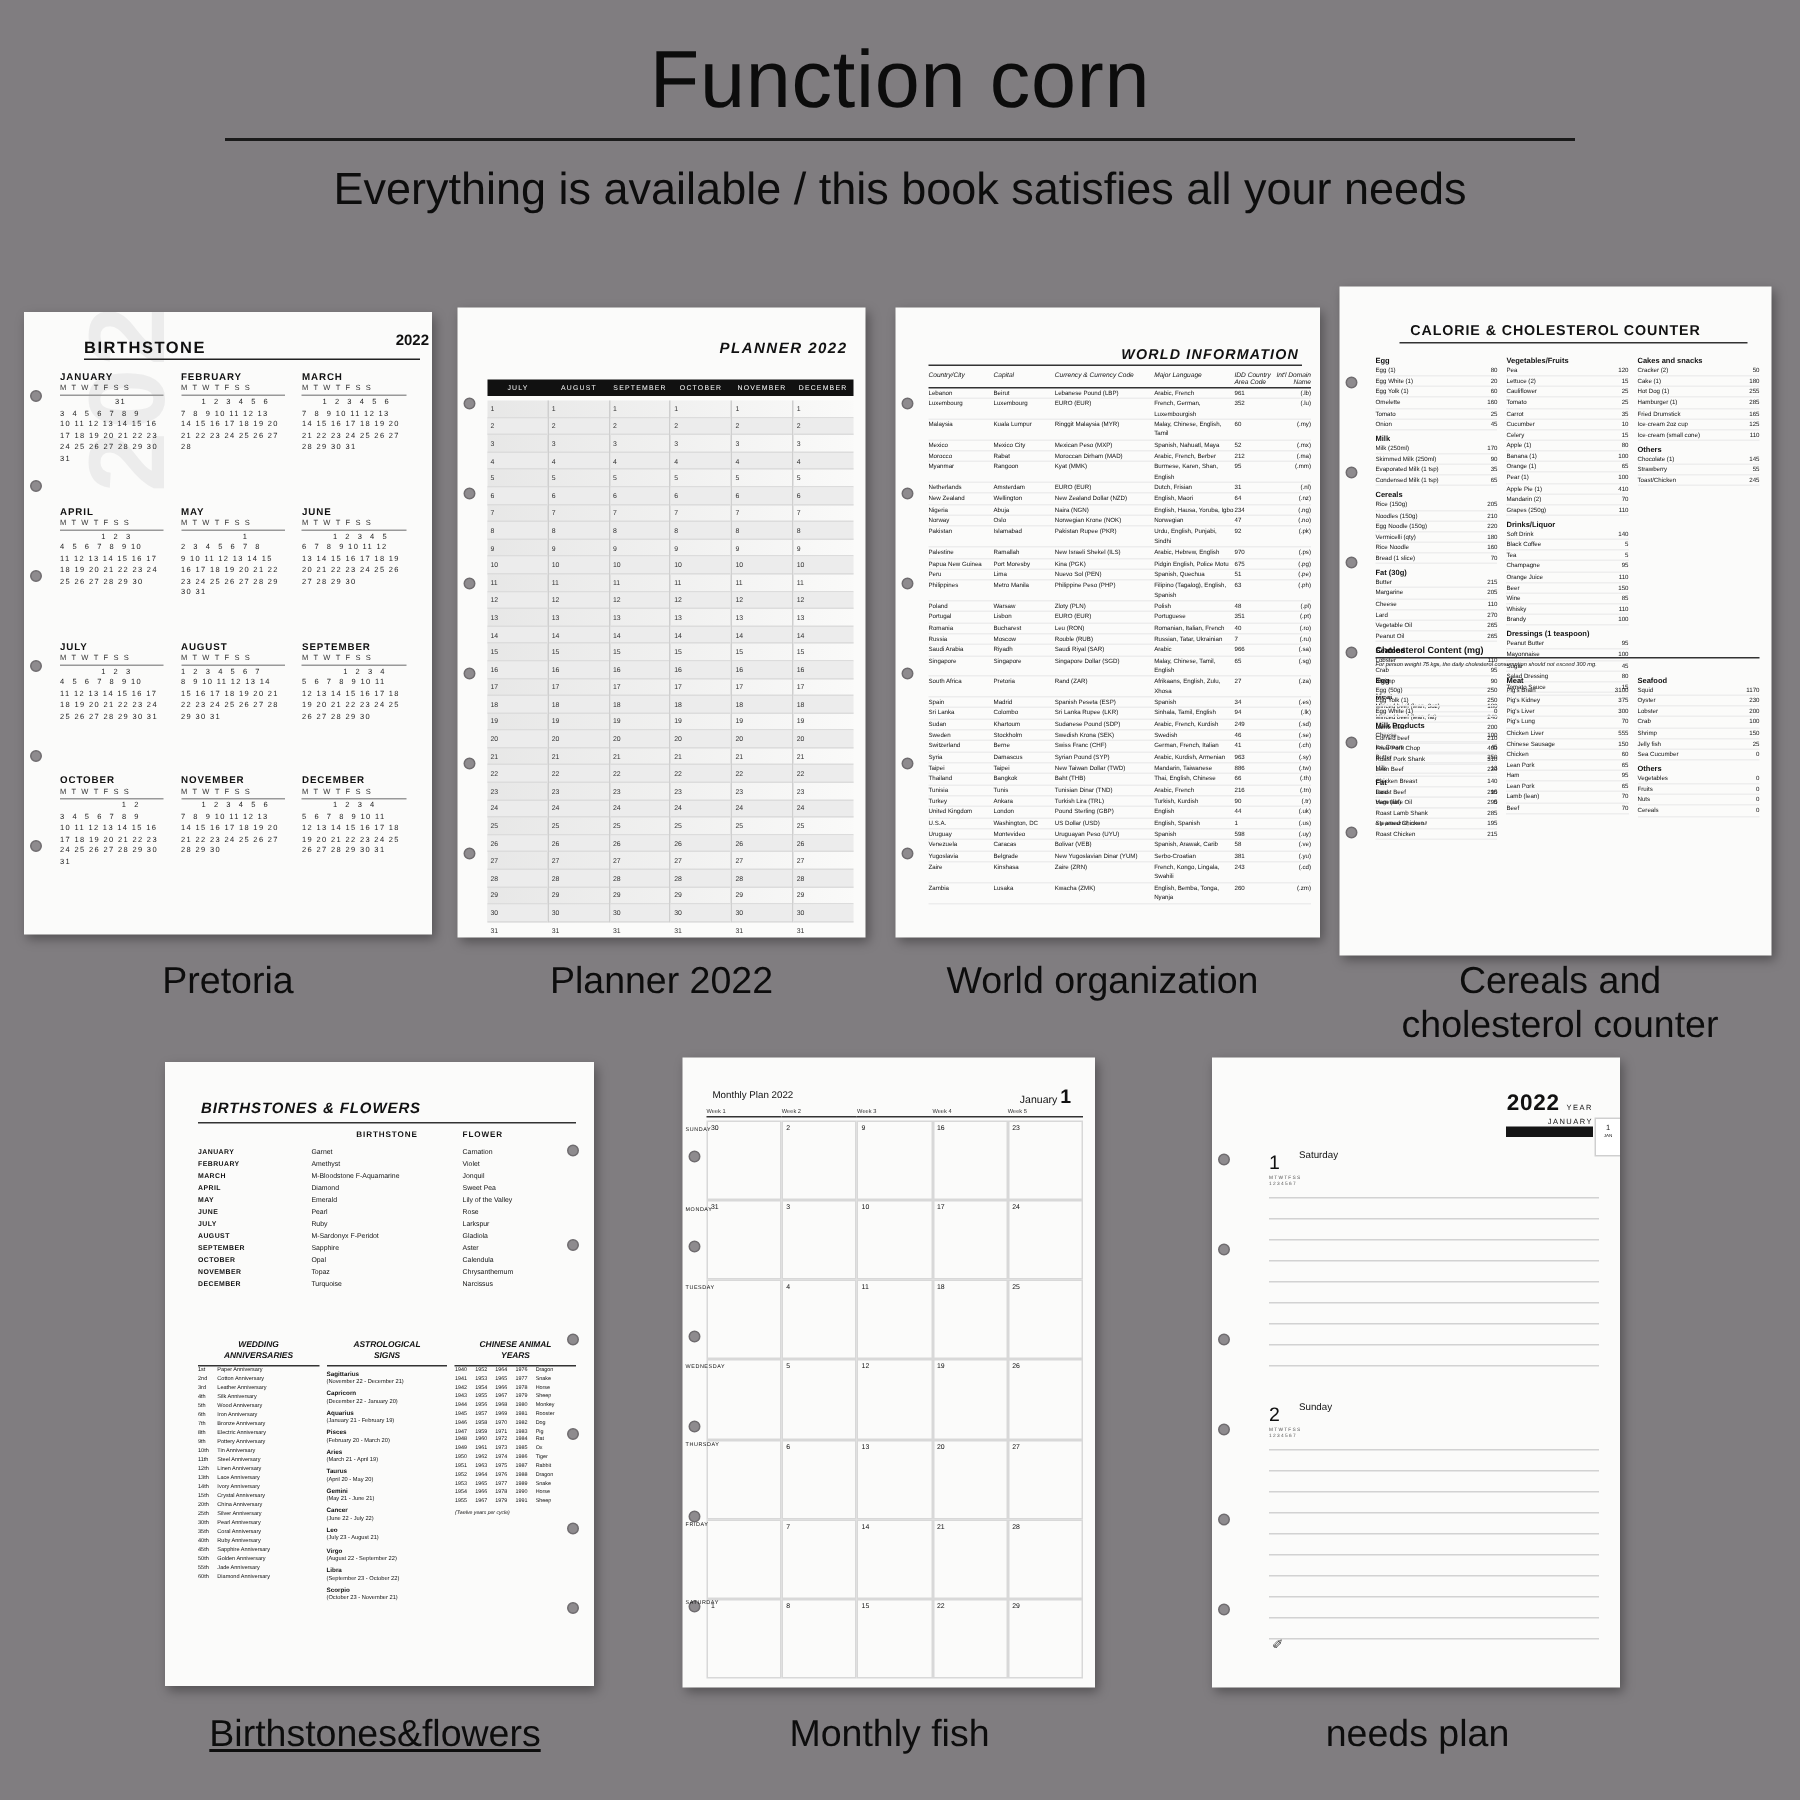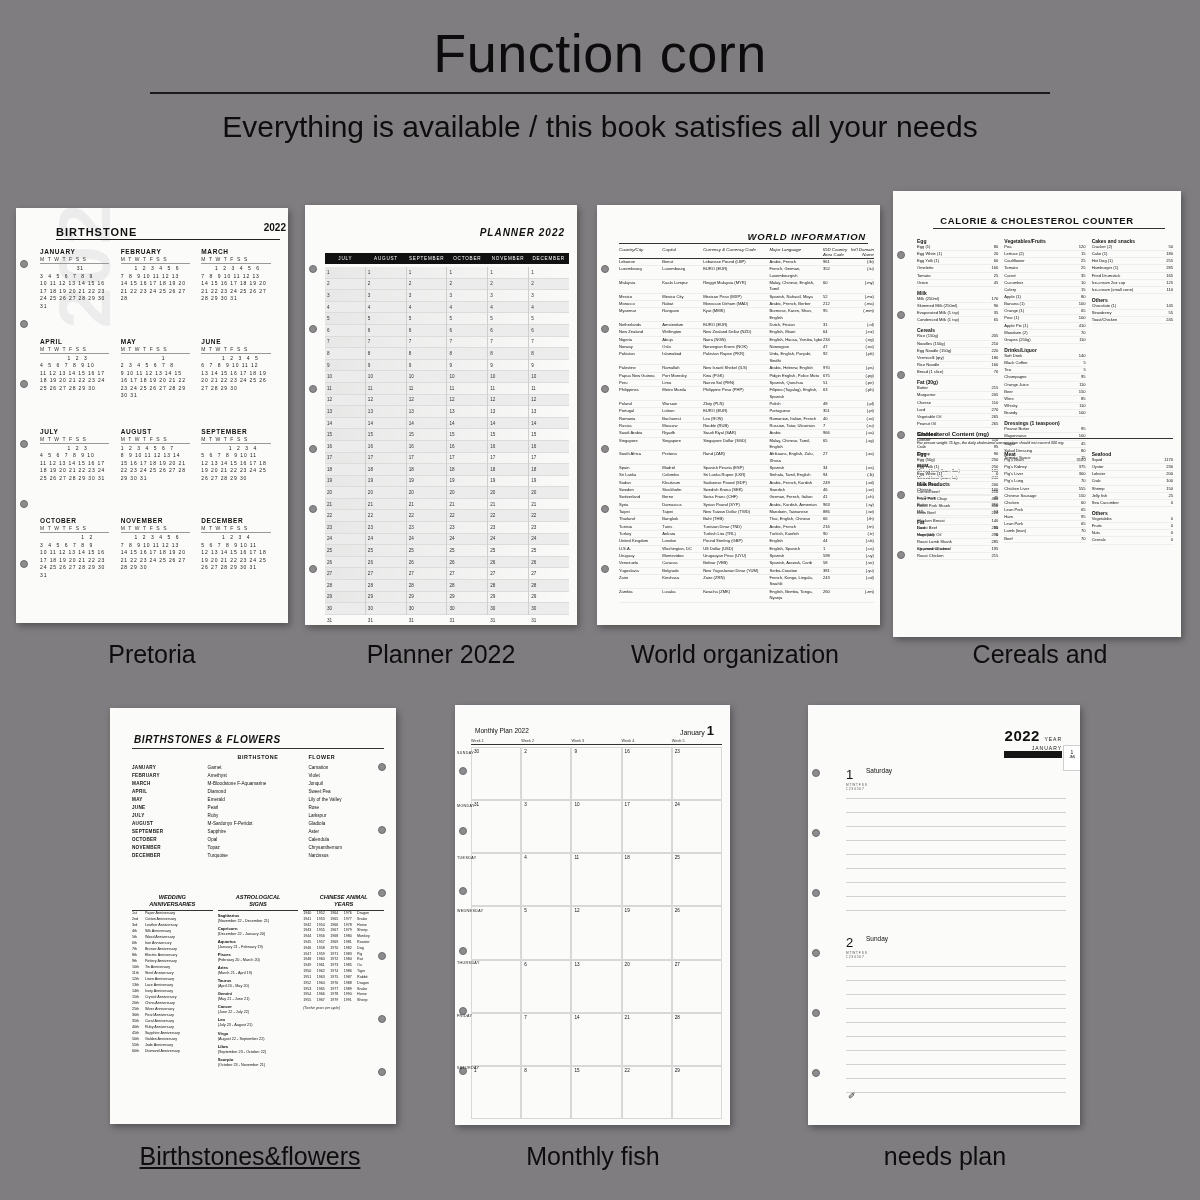--- a/index.html
+++ b/index.html
@@ -1345,20 +1345,21 @@
             <span>Cereals</span>
             <span>0</span>
           </div>
         </div>
       </div>
       <div style="font-size:3.4px;font-style:italic;margin-top:2px">e.g. peanut oil, corn oil</div>
     </div>
 </div>
 <div class="caption" style="left:890px; top:640px; width:300px;">
   <span>Cereals and</span><br>
+  <span>cholesterol counter</span>
 </div>
 
 <div class="sheet" id="birth">
   <div class="holes right">
     <div class="hole" style="top:55px"></div>
       <div class="hole" style="top:118px"></div>
     <div class="hole" style="top:181px"></div>
       <div class="hole" style="top:244px"></div>
     <div class="hole" style="top:307px"></div>
       <div class="hole" style="top:360px"></div>

